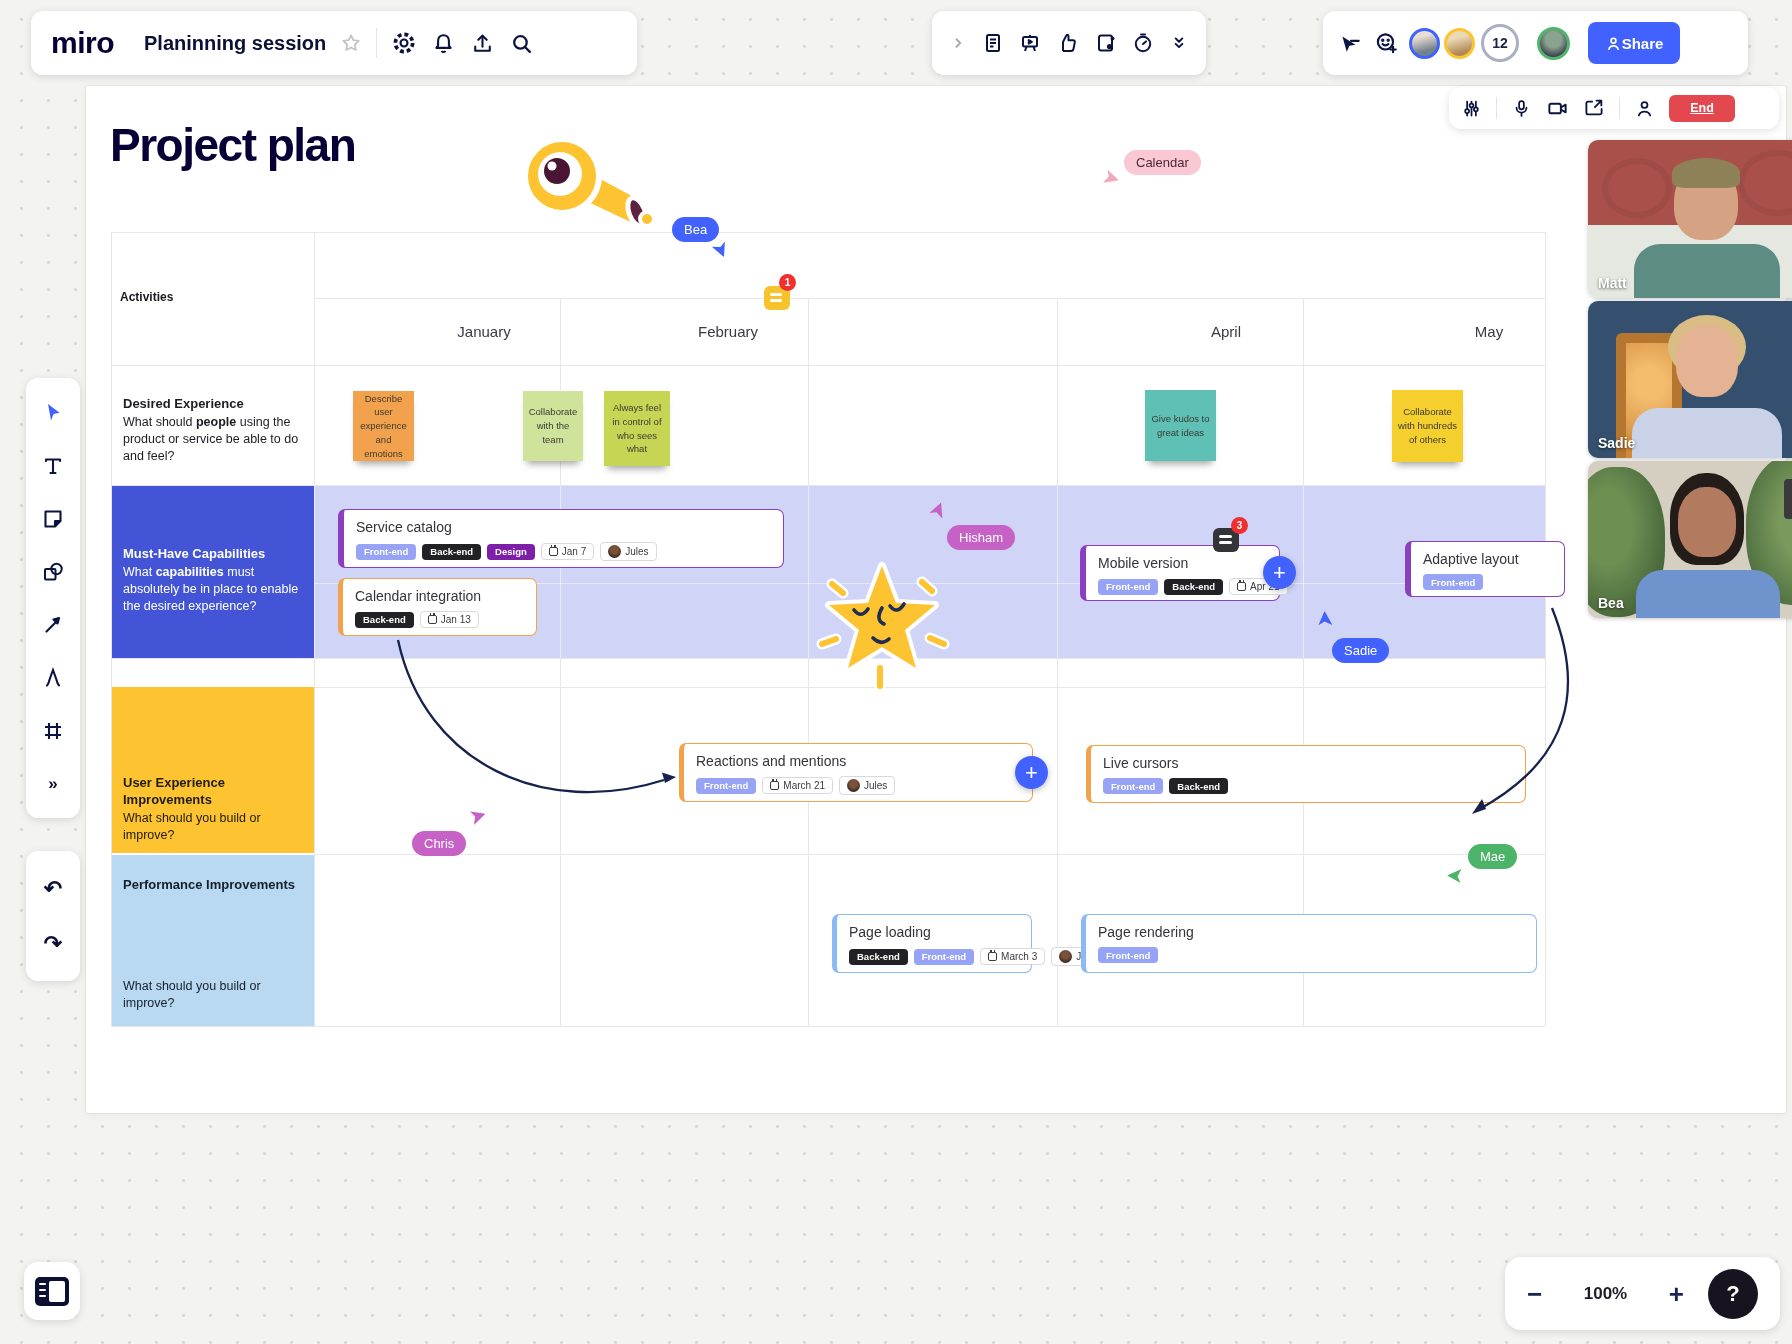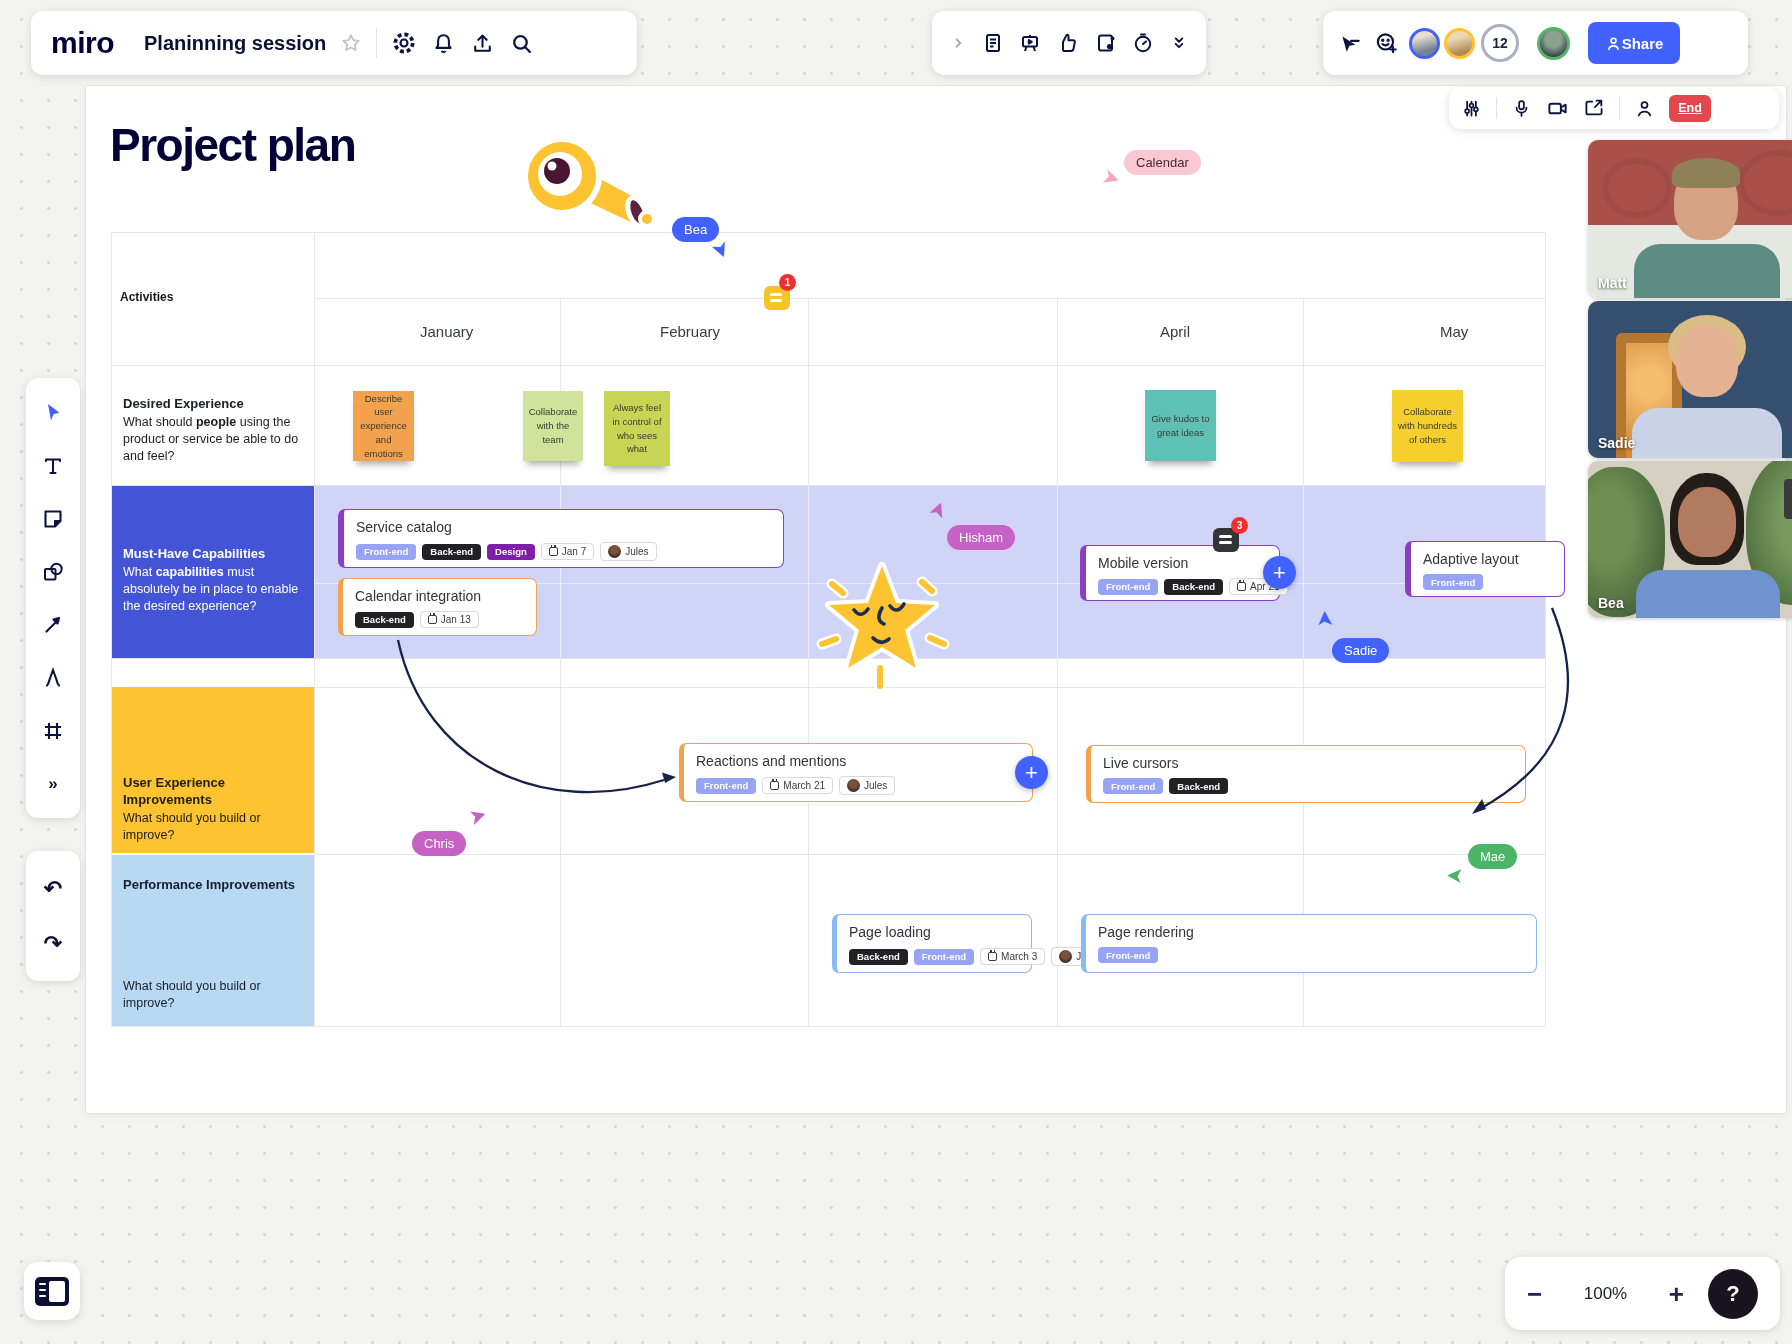--- a/index.html
+++ b/index.html
@@ -12,21 +12,21 @@
   
   #canvas{left:86px;top:86px;width:1700px;height:1027px;background:#fff;
     border-radius:2px;box-shadow:0 0 0 1px rgba(0,0,0,.04),0 2px 10px rgba(0,0,0,.05);}
   .board-title{left:110px;top:118px;font-size:46px;font-weight:800;color:#070036;letter-spacing:-1.5px;}
   .hline{background:#e7e7ea;height:1px;}
   .vline{background:#e7e7ea;width:1px;}
   .vline-lav{background:rgba(255,255,255,.55);width:1px;}
   .band{left:111px;width:203px;padding:10px 12px;}
   .band .t{font-weight:700;font-size:13px;line-height:1.3;}
   .band .d{font-size:12.5px;line-height:1.35;margin-top:1px;}
-  .month{font-size:15px;color:#3a3a44;text-align:left;}
+  .month{font-size:15px;color:#3a3a44;text-align:center;}
   .cell-lav{background:#d0d5f8;}
   
   .sticky{display:flex;align-items:center;justify-content:center;text-align:center;
     font-size:9.5px;line-height:1.45;color:#3b3b33;padding:4px;
     box-shadow:0 7px 7px -4px rgba(0,0,0,.35);}
   .bignote{display:flex;align-items:center;justify-content:center;text-align:center;
     font-size:16.5px;line-height:1.65;color:#3d463d;padding:10px;
     box-shadow:0 16px 16px -8px rgba(40,70,35,.5);}
   
   .kcard{background:#fff;border-radius:7px;padding:9px 14px 8px 12px;}
@@ -80,21 +80,21 @@
     box-shadow:0 1px 4px rgba(0,0,0,.2);margin-left:48px;}
   .vname{position:absolute;left:10px;bottom:7px;color:#fff;font-size:14px;font-weight:600;
     text-shadow:0 1px 3px rgba(0,0,0,.6);z-index:3;}
   .head{position:absolute;border-radius:46% 46% 42% 42%;z-index:2;}
   .torso{position:absolute;bottom:-6px;border-radius:26px 26px 0 0;z-index:2;}
   
   .ltool{display:flex;flex-direction:column;align-items:center;}
   .ltool .icbtn{width:40px;height:40px;border-radius:8px;margin:6.5px 0;}
   .unredo{font-size:22px;font-weight:700;color:#0b1033;line-height:1;}
   
-  .zoomlbl{font-size:17px;color:#1d1d28;}
+  .zoomlbl{font-size:17px;color:#1d1d28;font-weight:bold;}
   .bigsign{font-size:26px;font-weight:700;color:#1c2550;line-height:1;}
   .helpbtn{width:50px;height:50px;border-radius:50%;background:#17141f;color:#fff;font-size:22px;
     font-weight:700;display:flex;align-items:center;justify-content:center;}
 </style>
 </head>
 <body>
 
 <div id="stage">
 
   <div class="abs" id="canvas"></div>
@@ -466,21 +466,21 @@
           <path d="M13 11l7-7M14.8 4H20v5.2"></path>
         </svg>
     </span>
     <span class="vdiv" style="height:22px;"></span>
     <span class="icbtn">
       <svg width="21" height="21" viewBox="0 0 24 24" fill="none" stroke="#0b1440" stroke-width="2" stroke-linecap="round">
           <circle cx="12" cy="8" r="3.4"></circle>
           <path d="M5.5 20a6.7 6 0 0 1 13 0"></path>
         </svg>
     </span>
-    <span class="end-btn" style="width:42px;height:27px;text-decoration:underline;">End</span>
+    <span class="end-btn" style="width:66px;height:27px;text-decoration:underline;">End</span>
   </div>
 
   <div class="abs vtile" style="top:140px;height:158px;background:linear-gradient(#a9504a 0 54%,#e4e8e1 54% 100%);">
     <div class="abs" style="left:14px;top:18px;width:70px;height:60px;border:6px solid #974741;border-radius:50%;opacity:.5;"></div>
     <div class="abs" style="left:150px;top:10px;width:80px;height:66px;border:6px solid #974741;border-radius:50%;opacity:.5;"></div>
     <div class="torso" style="left:46px;width:146px;height:60px;background:#5c8c82;"></div>
     <div class="head" style="left:86px;top:26px;width:64px;height:74px;background:#d6a284;"></div>
     <div class="abs" style="left:84px;top:18px;width:68px;height:30px;border-radius:50% 50% 20% 20%;background:#8e8057;z-index:2;"></div>
     <div class="vname">Matt</div>
   </div>

